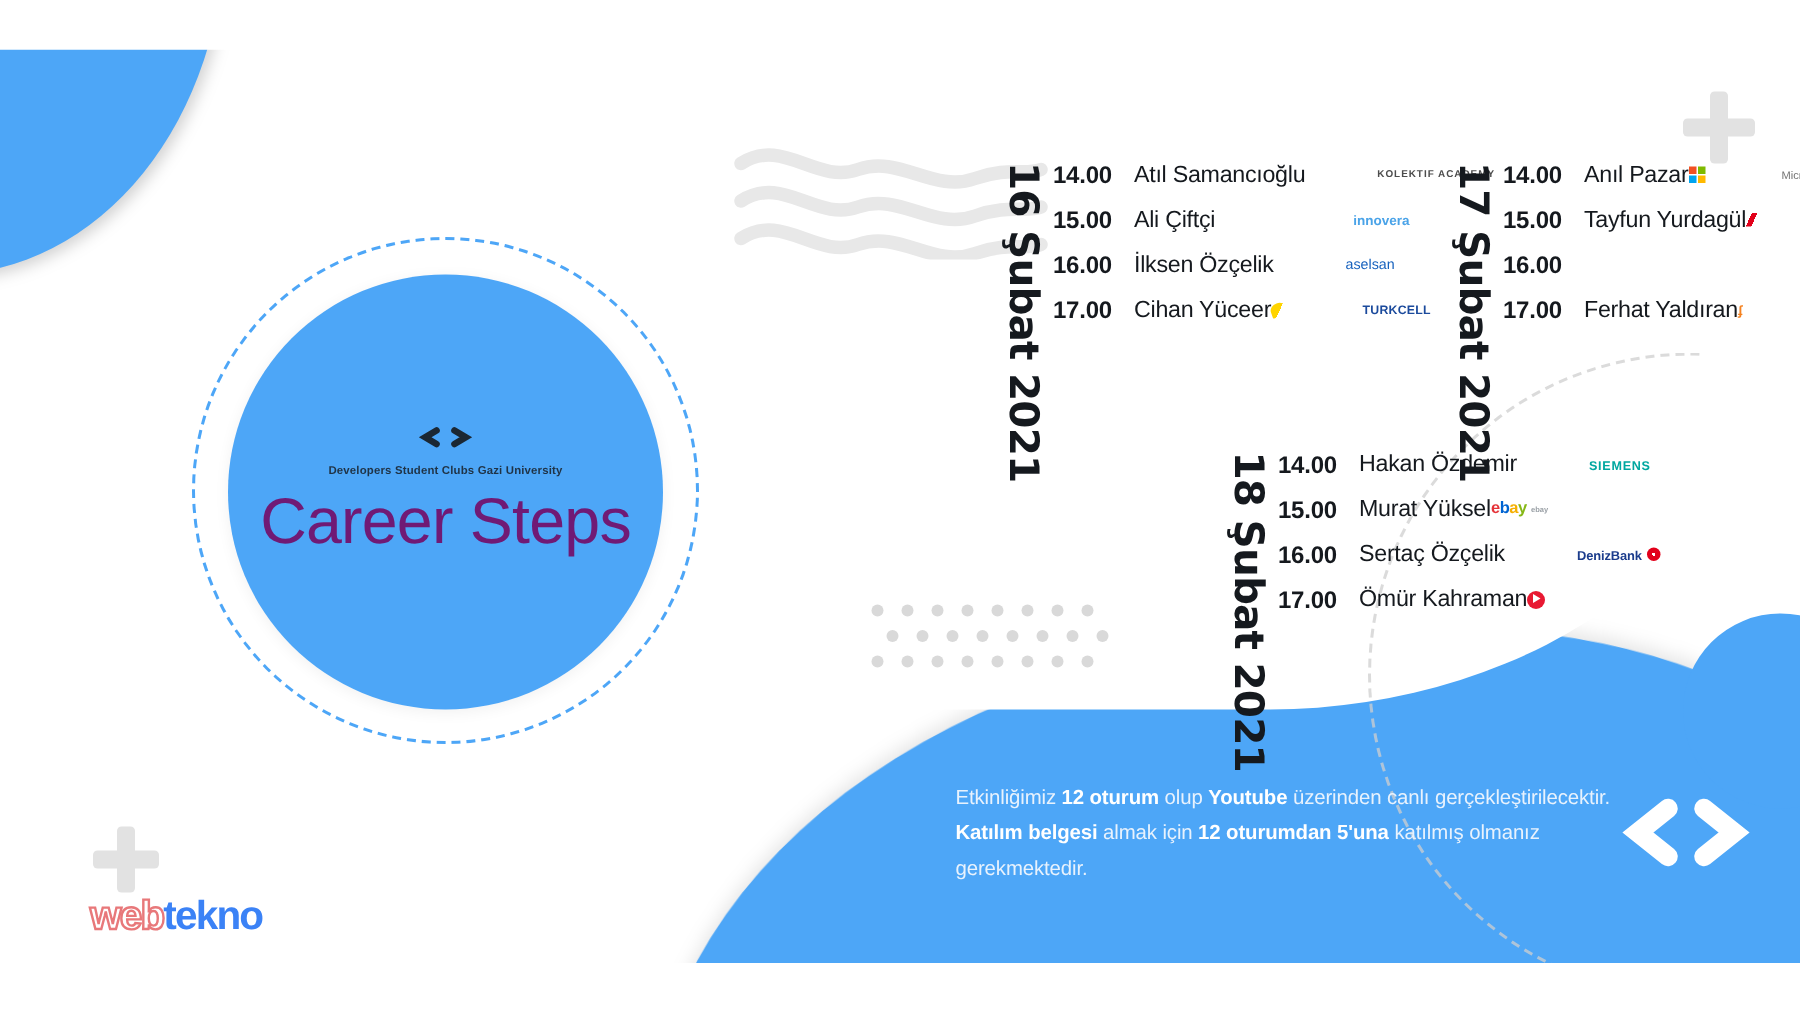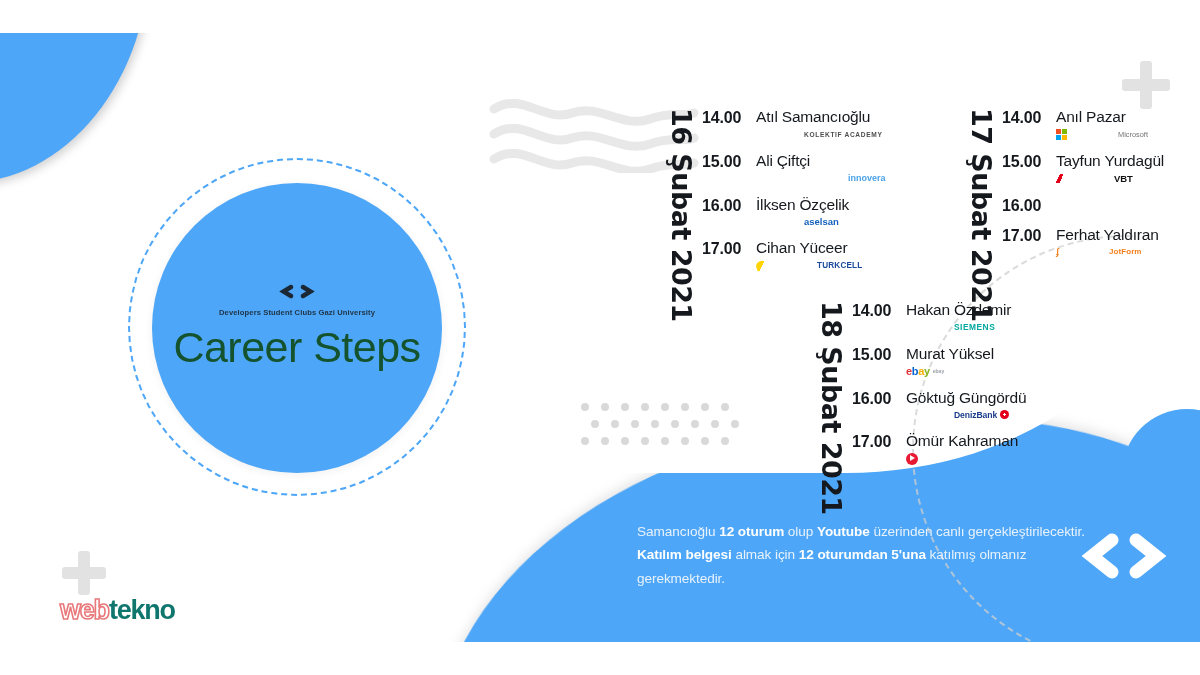--- a/index.html
+++ b/index.html
@@ -74,21 +74,21 @@
     display:flex; flex-direction:column;
     align-items:center; justify-content:center;
     box-shadow:0 2px 10px rgba(0,0,0,.06);
   }
   .hero-brackets{ margin-bottom:5px; }
   .hero-sub{
     font-size:7.6px; color:#1b2733; letter-spacing:.015em;
     white-space:nowrap; font-weight:600; opacity:.9;
   }
   .hero-title{
-    margin-top:6px; font-size:43px; color:#14532d;
+    margin-top:6px; font-size:43px; color:#701a75;
     letter-spacing:-.012em; white-space:nowrap; font-weight:400;
   }
 
   
   .waves{ position:absolute; left:488px; top:62px; }
 
   
   .dotgrid{ position:absolute; left:580px; top:368px; }
 
   
@@ -108,31 +108,31 @@
     white-space:nowrap; margin-right:7px;
     font-family:"DejaVu Sans", sans-serif;
   }
   .sched-rows{ display:flex; flex-direction:column; }
   .srow{ display:flex; align-items:flex-start; margin-bottom:11px; }
   .srow:last-child{ margin-bottom:0; }
   .stime{
     font-size:16px; font-weight:700; color:#15191e;
     width:54px; flex:none; padding-top:1px; letter-spacing:-.01em;
   }
-  .sbody{ display:flex; flex-direction:column; }
+  .sbody{ display:flex; flex-direction:row; }
   .sname{
     font-size:15.5px; color:#15191e; font-weight:400;
     letter-spacing:-.012em; white-space:nowrap; line-height:1.15;
   }
   .slogo{ margin-top:2px; height:13px; display:flex; align-items:center; }
 
   .logo-txt{ font-size:7.5px; font-weight:800; letter-spacing:.05em; white-space:nowrap;margin-left:48px; }
   .logo-txt.kolektif{ color:#4d4d4d; letter-spacing:.1em; font-size:6.6px; }
   .logo-txt.innovera{ color:#4aa3e8; font-size:9px; letter-spacing:0; font-weight:700; text-transform:lowercase;padding-left:44px;}
-  .logo-txt.aselsan{ color:#1560bd; font-size:9.5px; letter-spacing:0; font-weight:700; }
+  .logo-txt.aselsan{ color:#1560bd; font-size:9.5px; letter-spacing:0; font-weight:400; }
   .logo-txt.turkcell{ color:#1b4a9c; font-size:8.2px; letter-spacing:.02em; }
   .logo-txt.microsoft{ color:#737373; font-size:7.4px; font-weight:500; letter-spacing:0; }
   .logo-txt.vbt{ color:#111; font-size:9.5px; letter-spacing:-.01em; }
   .logo-txt.siemens{ color:#00a7a0; font-size:8.4px; letter-spacing:.06em; }
   .logo-txt.denizbank{ color:#1b3c8c; font-size:8.6px; letter-spacing:-.01em; }
   .logo-txt.jotform{ color:#f58220; font-size:8px; letter-spacing:.01em; font-weight:700;}
 
   .sw{ display:inline-block; flex:none; }
 
   
@@ -188,21 +188,21 @@
 
   
   .gdsc-brackets{ position:absolute; right:28px; bottom:58px; }
 
   
   .webtekno{
     position:absolute; left:16px; bottom:18px;
     font-size:27px; font-weight:800; letter-spacing:-.045em; line-height:1;
   }
   .webtekno .w1{ color:#ffffff;margin-left:44px; -webkit-text-stroke:1.6px #e8787a; }
-  .webtekno .w2{ color:#0f766e; }
+  .webtekno .w2{ color:#3b82f6; }
 </style>
 </head>
 <body>
 
 <div id="stage">
 
   <div id="slide">
 
     <div class="blob-bottom"></div>
     <div class="blob-right-nub"></div>
@@ -393,21 +393,21 @@
             <div class="slogo">
               <span class="ebay"><span>e</span><span>b</span><span>a</span><span>y</span></span>
               <span class="ebay-tag">ebay</span>
             </div>
           </div>
         </div>
 
         <div class="srow">
           <div class="stime">16.00</div>
           <div class="sbody">
-            <div class="sname">Göktuğ Güngördü</div>
+            <div class="sname">Sertaç Özçelik</div>
             <div class="slogo">
               <span class="logo-txt denizbank">DenizBank</span>
               <span class="sw deniz-mark"></span>
             </div>
           </div>
         </div>
 
         <div class="srow">
           <div class="stime">17.00</div>
           <div class="sbody">
@@ -416,21 +416,21 @@
               <span class="sw thy-mark"></span>
               <span class="logo-txt"></span>
             </div>
           </div>
         </div>
 
       </div>
     </div>
 
     <div class="note">
-      <div><span class="dim">Samancıoğlu </span><b>12 oturum</b><span class="dim"> olup </span><b>Youtube</b><span class="dim"> üzerinden canlı gerçekleştirilecektir.</span></div>
+      <div><span class="dim">Etkinliğimiz </span><b>12 oturum</b><span class="dim"> olup </span><b>Youtube</b><span class="dim"> üzerinden canlı gerçekleştirilecektir.</span></div>
       <div><b>Katılım belgesi</b><span class="dim"> almak için </span><b>12 oturumdan 5'una</b><span class="dim"> katılmış olmanız</span></div>
       <div class="dim">gerekmektedir.</div>
     </div>
 
     <div class="gdsc-brackets">
       <svg width="96" height="48" viewBox="0 0 96 48">
         <g stroke="#ffffff" stroke-width="13" stroke-linecap="round" fill="none">
           <path d="M36 8 L16 24 L36 40"></path>
           <path d="M60 8 L80 24 L60 40"></path>
         </g>

